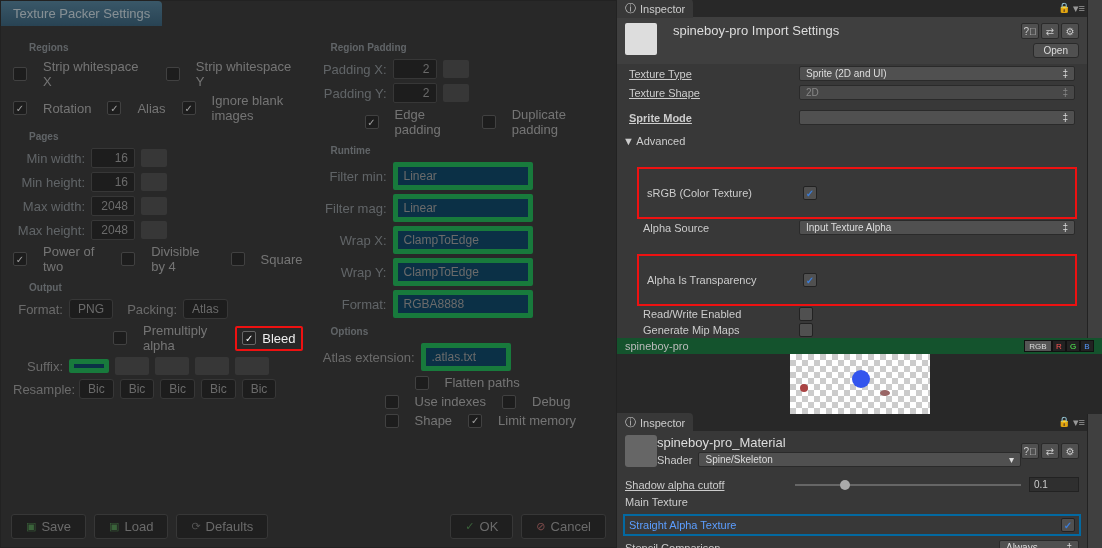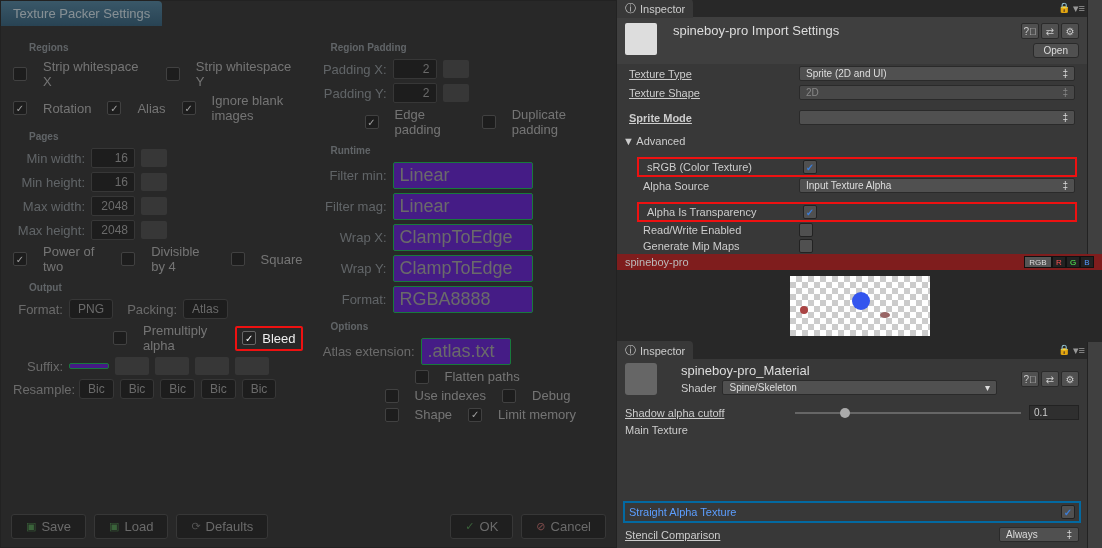--- a/index.html
+++ b/index.html
@@ -11,21 +11,21 @@
   .spine-tab { background: linear-gradient(#5a8ca8, #3d6a85); display: inline-block; padding: 5px 12px; color: #d8e8f0; font-size: 13px; border-top-right-radius: 4px; }
   .spine-content { padding: 8px 12px; display: flex; gap: 12px; }
   .col { flex: 1; }
   .section-title { color: #9aa0a5; font-size: 10px; margin: 8px 16px 6px; font-weight: bold; }
   .row { display: flex; align-items: center; gap: 16px; margin: 4px 0; font-size: 13px; color: #bbb; }
   .row-right { display: flex; align-items: center; gap: 6px; margin: 4px 0; font-size: 13px; color: #aaa; justify-content: flex-start; }
   .label-r { width: 72px; text-align: right; color: #9aa0a5; }
   .checkbox { width: 14px; height: 14px; border: 1px solid #666; background: #2a2a2a; border-radius: 2px; display: inline-flex; align-items: center; justify-content: center; font-size: 10px; color: #fff; flex-shrink: 0; }
   .checkbox.checked::after { content: "✓"; }
   .num-input { background: #2a2a2a; border: 1px solid #555; color: #aaa; padding: 2px 6px; width: 44px; text-align: right; font-size: 12px; border-radius: 2px; }
-  .text-input { background: #6d28d9; border: 1px solid #22c55e; color: #aaa; padding: 2px 6px; width: 90px; font-size: 18px; border-radius: 2px; }
+  .text-input { background: #0c4a6e; border: 5px solid #22c55e; color: #aaa; padding: 2px 6px; width: 90px; font-size: 12px; border-radius: 2px; }
   .bar { width: 26px; height: 18px; background: #555; border-radius: 2px; }
   .btn-sm { background: #2a2a2a; border: 1px solid #555; color: #aaa; padding: 2px 8px; font-size: 12px; border-radius: 3px; }
   .highlight-red { border: 2px solid #ee1111; padding: 3px 5px; border-radius: 2px; display: inline-flex; align-items: center; gap: 6px; position: relative; z-index: 100; }
   .bottom-bar { position: absolute; bottom: 8px; left: 10px; right: 10px; display: flex; gap: 8px; }
   .bbtn { background: #2d2d2d; border: 1px solid #555; padding: 4px 14px; color: #aaa; font-size: 13px; border-radius: 3px; display: inline-flex; align-items: center; gap: 5px; }
   .spacer { flex: 1; }
   .icon-save { color: #5a9e5a; font-size: 11px; }
   .icon-load { color: #5a9e5a; font-size: 11px; }
   .icon-ok { color: #5a9e5a; font-size: 11px; }
   .icon-cancel { color: #c77; font-size: 11px; }
@@ -45,28 +45,28 @@
   .u-open-btn { background: #505050; border: 1px solid #2a2a2a; padding: 1px 10px; font-size: 10px; color: #ddd; border-radius: 3px; }
   .u-field { display: flex; align-items: center; padding: 2px 12px; font-size: 11px; }
   .u-field-label { width: 170px; color: #ccc; text-decoration: underline; }
   .u-dropdown { flex: 1; background: #505050; border: 1px solid #2a2a2a; padding: 1px 6px; color: #ddd; font-size: 10px; border-radius: 2px; display: flex; justify-content: space-between; align-items: center; }
   .u-dropdown.disabled { background: #484848; color: #888; }
   .u-foldout { padding: 2px 6px; font-size: 11px; color: #ccc; }
   .u-chk-row { display: flex; align-items: center; padding: 1px 12px 1px 26px; font-size: 11px; }
   .u-chk-label { width: 156px; color: #ccc; }
   .u-chk { width: 14px; height: 14px; border: 1px solid #222; background: #505050; border-radius: 2px; display: inline-flex; align-items: center; justify-content: center; color: #3c7dd8; font-size: 10px; }
   .u-chk.on::after { content: "✓"; font-weight: bold; }
-  .hl-row { border: 2px solid #ee1111; margin: 8px 10px 0 20px; padding: 0 2px; }
-  .preview-bar { background: #7f1d1d; padding: 2px 8px; display: flex; align-items: center; font-size: 11px; color: #bbb; }
+  .hl-row { border: 2px solid #ee1111; margin: 18px 10px 0 20px; padding: 16px 2px; }
+  .preview-bar { background: #14532d; padding: 2px 8px; display: flex; align-items: center; font-size: 11px; color: #bbb; }
   .preview-bar .rgb { margin-left: auto; display: flex; gap: 0; }
   .rgb-box { width: 14px; height: 12px; border: 1px solid #111; font-size: 8px; display: flex; align-items: center; justify-content: center; background: #222; }
   .preview-area { height: 72px; background: #282828; display: flex; align-items: center; justify-content: center; }
   .checker { width: 140px; height: 60px; background-image: linear-gradient(45deg,#ccc 25%,transparent 25%),linear-gradient(-45deg,#ccc 25%,transparent 25%),linear-gradient(45deg,transparent 75%,#ccc 75%),linear-gradient(-45deg,transparent 75%,#ccc 75%); background-size: 12px 12px; background-position: 0 0,0 6px,6px -6px,-6px 0; background-color: #fff; position: relative; }
   .splat { position: absolute; border-radius: 50%; }
-  .mat-header { padding: 4px 8px; display: flex; gap: 24px; align-items: center; }
+  .mat-header { padding: 4px 8px; display: flex; gap: 0; align-items: center; }
   .mat-thumb { width: 32px; height: 32px; background: #666; border-radius: 3px; }
   .mat-tex-thumb { width: 64px; height: 64px; background-image: linear-gradient(45deg,#ccc 25%,transparent 25%),linear-gradient(-45deg,#ccc 25%,transparent 25%),linear-gradient(45deg,transparent 75%,#ccc 75%),linear-gradient(-45deg,transparent 75%,#ccc 75%); background-size: 10px 10px; background-color: #fff; border: 1px solid #222; position: relative; }
   .select-lbl { position: absolute; bottom: 0; right: 0; font-size: 8px; background: rgba(60,60,60,0.8); padding: 0 2px; color: #ddd; }
   .slider-track { flex: 1; height: 2px; background: #666; position: relative; }
   .slider-thumb { width: 10px; height: 10px; background: #aaa; border-radius: 50%; position: absolute; top: -4px; left: 20%; }
   .u-num { width: 50px; background: #2f2f2f; border: 1px solid #222; color: #ccc; padding: 1px 4px; font-size: 10px; }
   .highlight-blue { color: #5c9eff !important; }
   .u-scroll { width: 15px; background: #404040; border-left: 1px solid #222; }
   
 </style>

